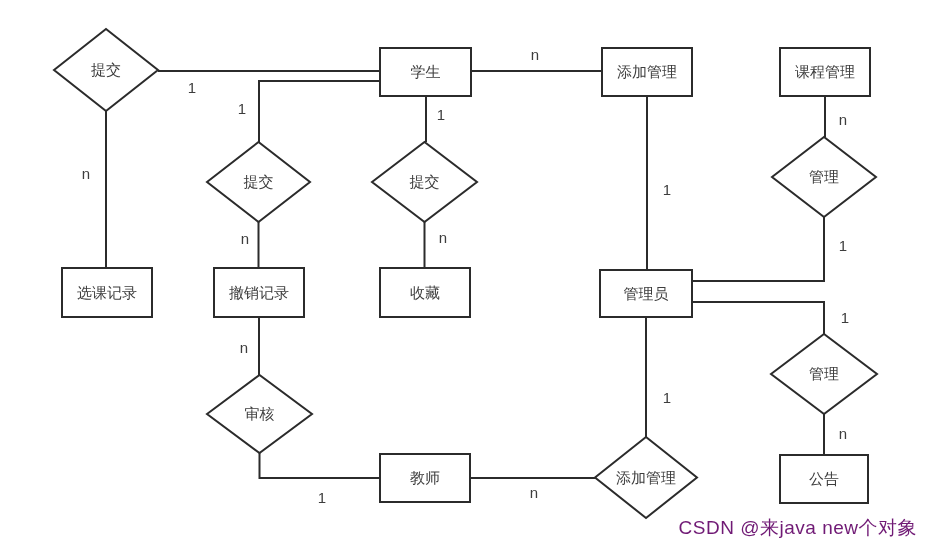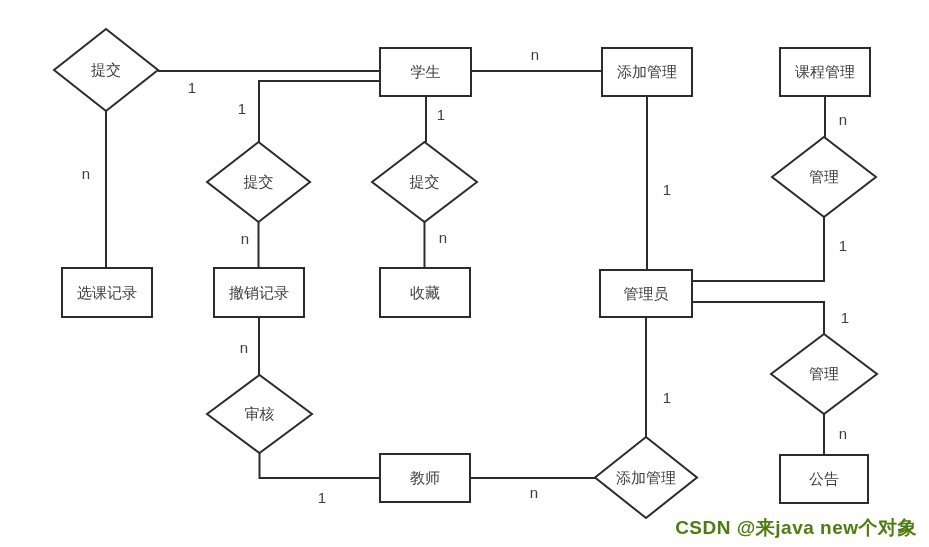--- a/index.html
+++ b/index.html
@@ -91,14 +91,14 @@
       <text x="424.5" y="187" text-anchor="middle" font-size="15" fill="#3d3d3d">提交</text>
       <polygon points="772,177 824,137 876,177 824,217" fill="#ffffff" stroke="#2b2b2b" stroke-width="2"></polygon>
       <text x="824" y="182" text-anchor="middle" font-size="15" fill="#3d3d3d">管理</text>
       <polygon points="207,414 259.5,375 312,414 259.5,453" fill="#ffffff" stroke="#2b2b2b" stroke-width="2"></polygon>
       <text x="259.5" y="419" text-anchor="middle" font-size="15" fill="#3d3d3d">审核</text>
       <polygon points="771,374 824,334 877,374 824,414" fill="#ffffff" stroke="#2b2b2b" stroke-width="2"></polygon>
       <text x="824" y="379" text-anchor="middle" font-size="15" fill="#3d3d3d">管理</text>
       <polygon points="595,477.5 646,437 697,477.5 646,518" fill="#ffffff" stroke="#2b2b2b" stroke-width="2"></polygon>
       <text x="646" y="482.5" text-anchor="middle" font-size="15" fill="#3d3d3d">添加管理</text>
     </svg>
-  <div class="watermark" style="color: #4d7c0f; font-weight: bold;">CSDN @来java new个对象</div>
+  <div class="watermark" style="color: #701a75;">CSDN @来java new个对象</div>
 </div>
 
 </body></html>

